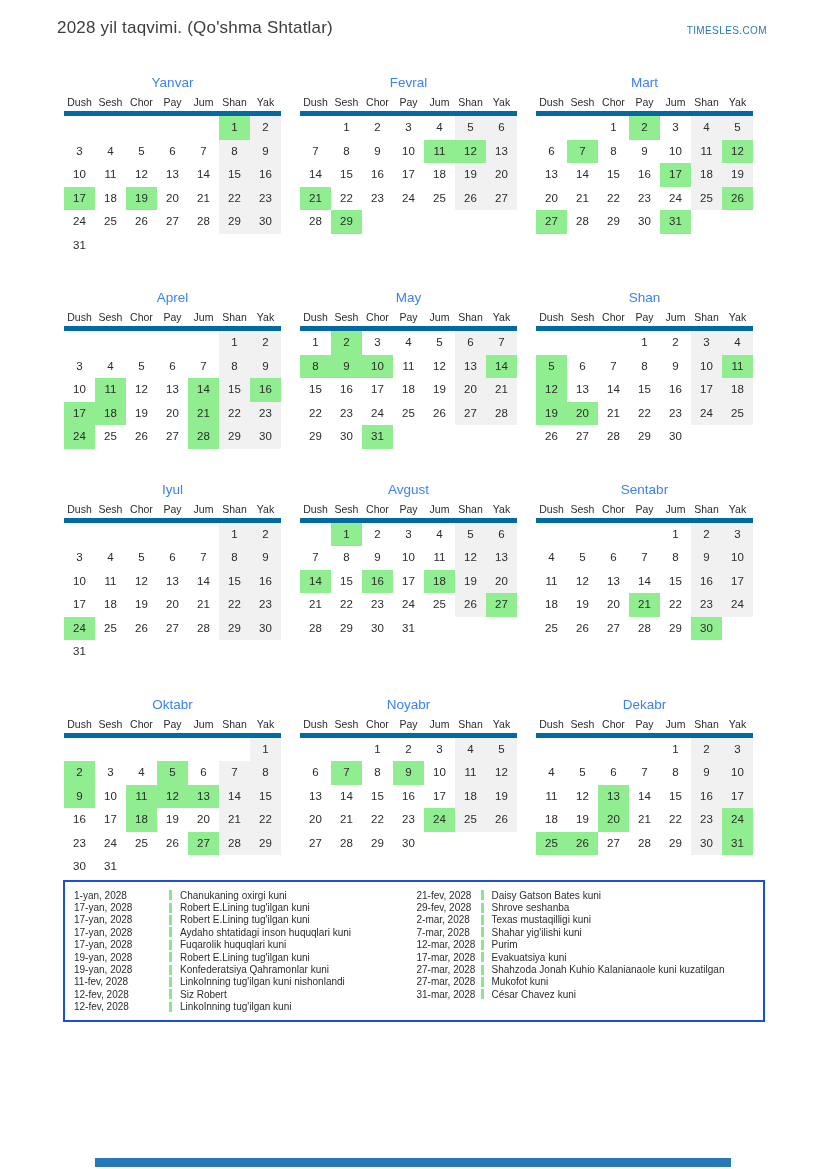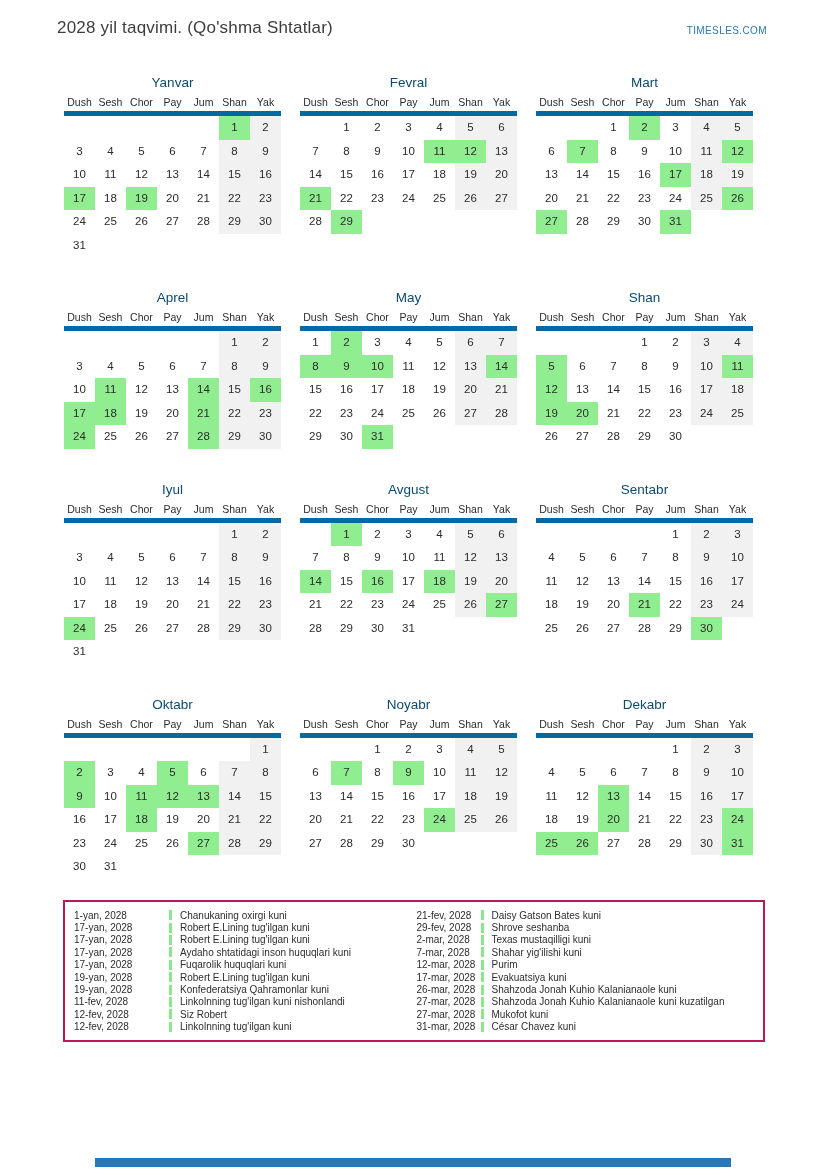--- a/index.html
+++ b/index.html
@@ -15,36 +15,36 @@
     position:absolute;right:60px;top:25px;
     font-size:10px;color:#2878b8;text-decoration:none;letter-spacing:.4px;
   }
   .months{
     position:absolute;left:64px;top:74px;width:700px;
     display:flex;flex-wrap:wrap;column-gap:19px;row-gap:32px;align-items:flex-start;
   }
   .month{width:217px;}
   .month-title{
     height:22px;line-height:18px;text-align:center;
-    color:#0c4a6e;font-size:13.5px;
+    color:#3b82f6;font-size:13.5px;
   }
   .weekday-row{
     display:flex;border-bottom:5px solid #0369a1;padding-bottom:3px;
   }
   .wd{width:31px;text-align:center;font-size:10.5px;color:#2b2b2b;}
   .days-grid{display:flex;flex-wrap:wrap;width:217px;}
   .cell{
     width:31px;height:23.5px;line-height:23.5px;text-align:center;
     font-size:11.5px;color:#2b2b2b;
   }
   .cell.we{background:#f1f1f1;}
   .cell.hl{background:#90ee90;}
   .legend{
     position:absolute;left:63px;top:880px;width:702px;box-sizing:border-box;
-    border:2px solid #be185d;padding:7px 4px 7px 9px;display:flex;background:#ffffff;margin-top:20px;
+    border:2px solid #1d4ed8;padding:7px 4px 7px 9px;display:flex;background:#ffffff;
   }
   .lcol{width:50%;}
   .lrow{display:flex;align-items:center;height:12.4px;font-size:10px;color:#2d2d2d;}
   .ldate{flex:0 0 95px;white-space:nowrap;}
   .lcol.right .ldate{flex-basis:64px;}
   .ltick{flex:0 0 3px;height:10px;background:#8ae88a;margin-right:8px;}
   .lname{white-space:nowrap;}
   .footer-bar{
     position:absolute;left:95px;top:1158px;width:636px;height:9px;background:#2878b8;
   }
@@ -708,25 +708,20 @@
         <span class="ldate">12-mar, 2028</span>
         <span class="ltick"></span>
         <span class="lname">Purim</span>
       </div>
       <div class="lrow">
         <span class="ldate">17-mar, 2028</span>
         <span class="ltick"></span>
         <span class="lname">Evakuatsiya kuni</span>
       </div>
       <div class="lrow">
-        <span class="ldate">26-mar, 2028</span>
-        <span class="ltick"></span>
-        <span class="lname">Shahzoda Jonah Kuhio Kalanianaole kuni</span>
-      </div>
-      <div class="lrow">
         <span class="ldate">27-mar, 2028</span>
         <span class="ltick"></span>
         <span class="lname">Shahzoda Jonah Kuhio Kalanianaole kuni kuzatilgan</span>
       </div>
       <div class="lrow">
         <span class="ldate">27-mar, 2028</span>
         <span class="ltick"></span>
         <span class="lname">Mukofot kuni</span>
       </div>
       <div class="lrow">

